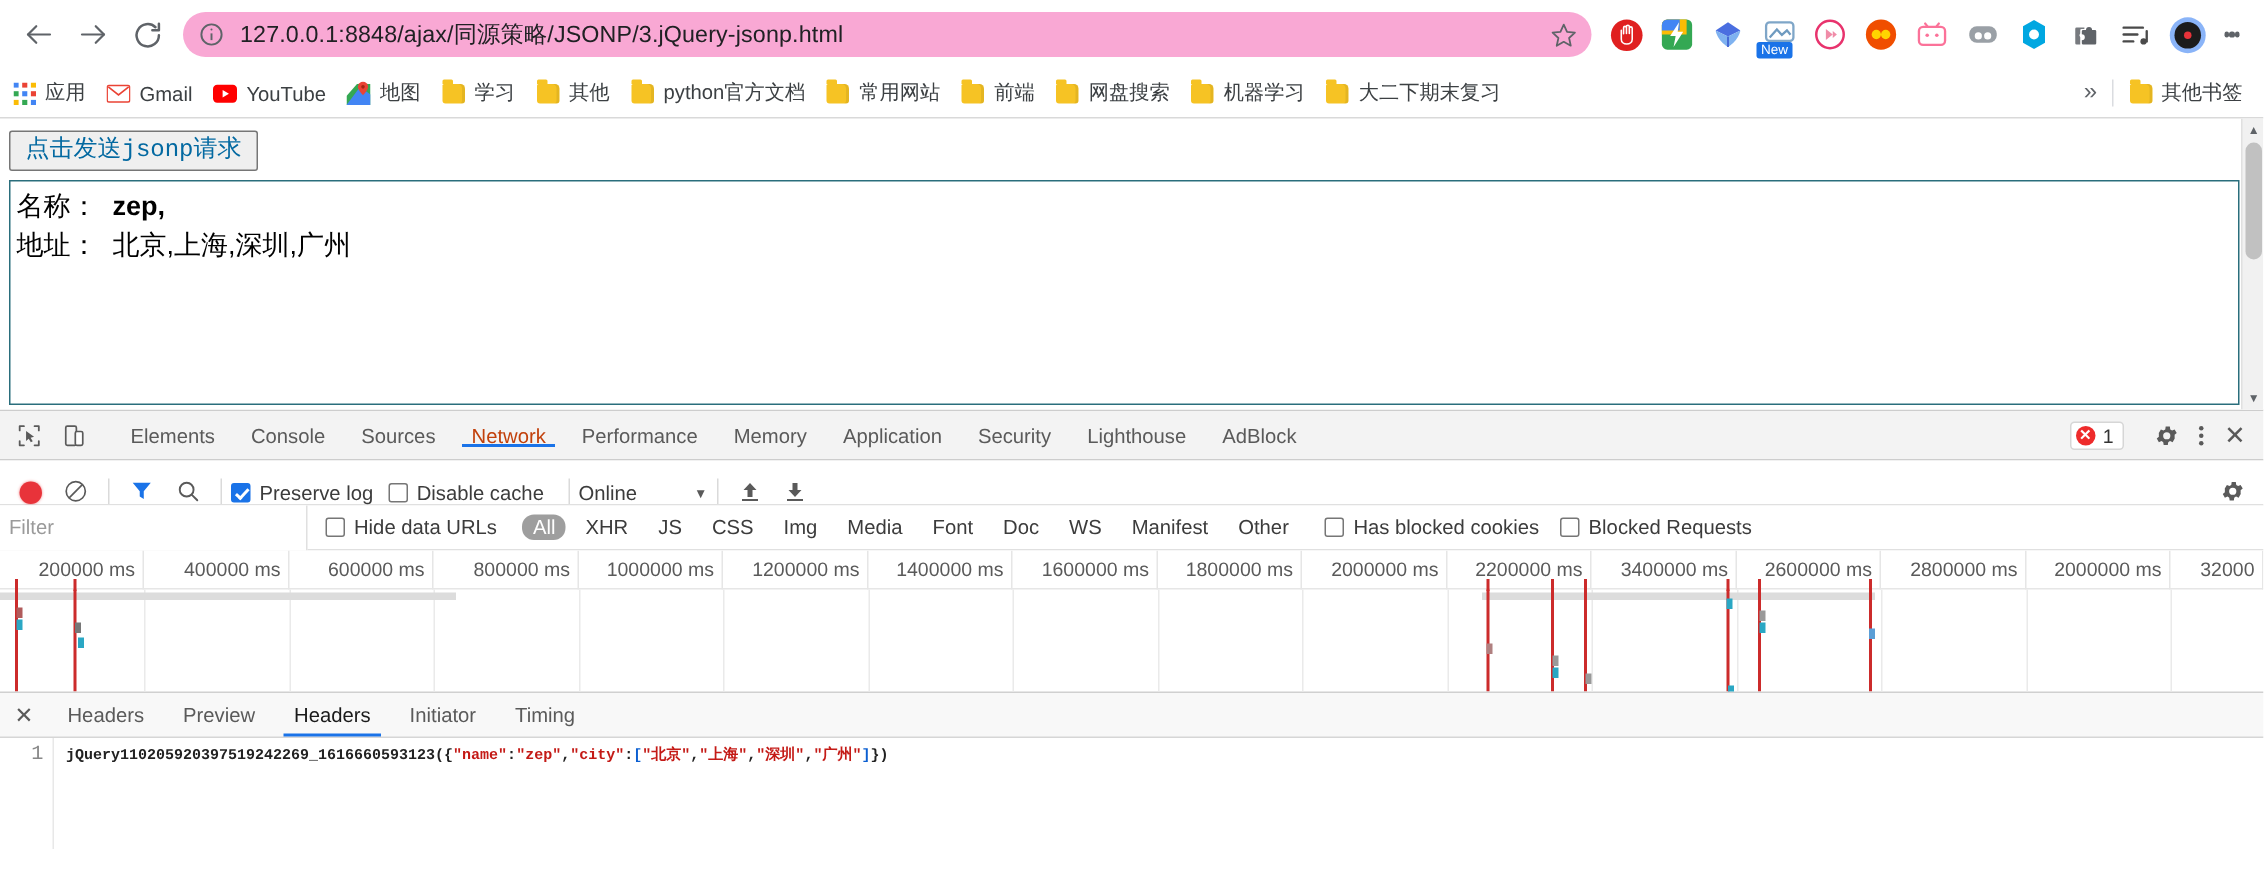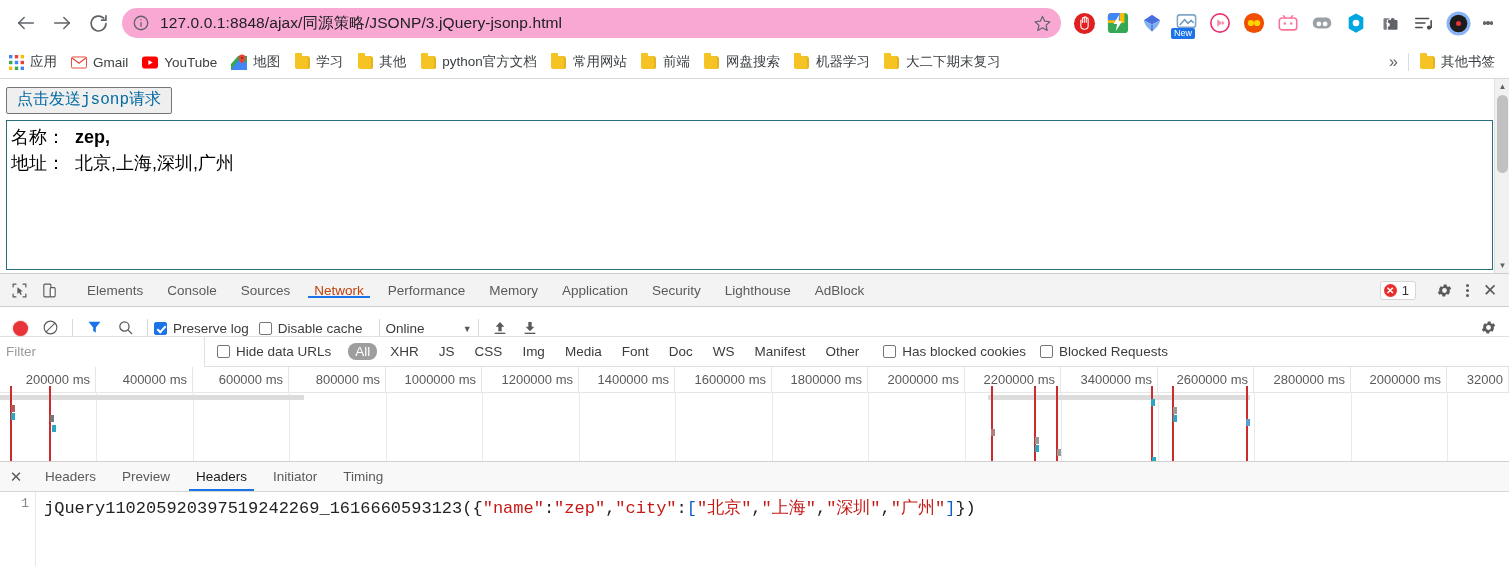--- a/index.html
+++ b/index.html
@@ -208,22 +208,22 @@
   .dtab-close { width:32px; display:flex; align-items:center; justify-content:center; font-size:15px; color:#5a5a5a; }
   .dtab { padding: 0 13px; display:flex; align-items:center; font-size:13.5px; color:#5a5a5a; position:relative;}
   .dtab.active { color:#1a1a1a; }
   .dtab.active:after { content:''; position:absolute; left:6px; right:6px; bottom:0; height:2px; background:#1a73e8; }
   .resp-body { flex:1 1 auto; display:flex; background:#fff; overflow:hidden; }
   .gutter {
     width: 36px; flex:0 0 auto; text-align:right; padding: 4px 6px 0 0; color:#888;
     font-family:"Liberation Mono", monospace; font-size:13.5px; border-right:1px solid #e8e8e8; background:#fff;
   }
   .code {
-    flex:1 1 auto; padding: 4px 0 0 8px; font-family:"Liberation Mono", monospace; font-size:17px;
-    color:#222; white-space:pre; overflow:hidden;
+    flex:1 1 auto; padding: 4px 0 0 8px; font-family:"Liberation Mono", monospace; font-size:10px;
+    color:#222; white-space:pre; overflow:hidden;font-weight:bold;
   }
   .s-str { color:#c41a16; }
   .s-key { color:#c41a16; }
   .s-pun { color:#222; }
   .s-brk { color:#0b5fd1; }
 </style>
 </head>
 <body>
 
 <div class="browser">

